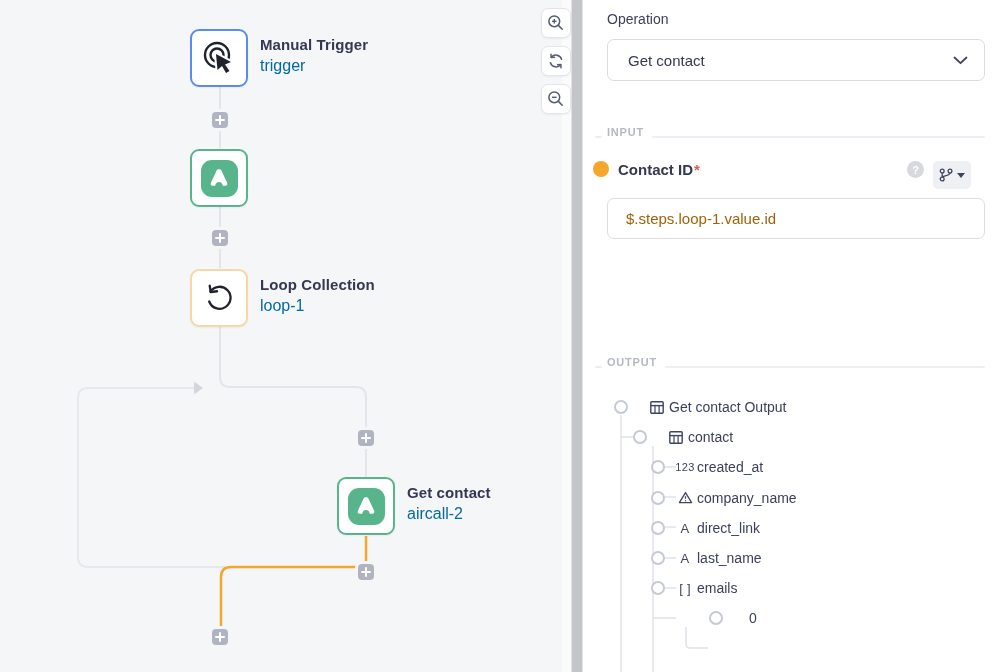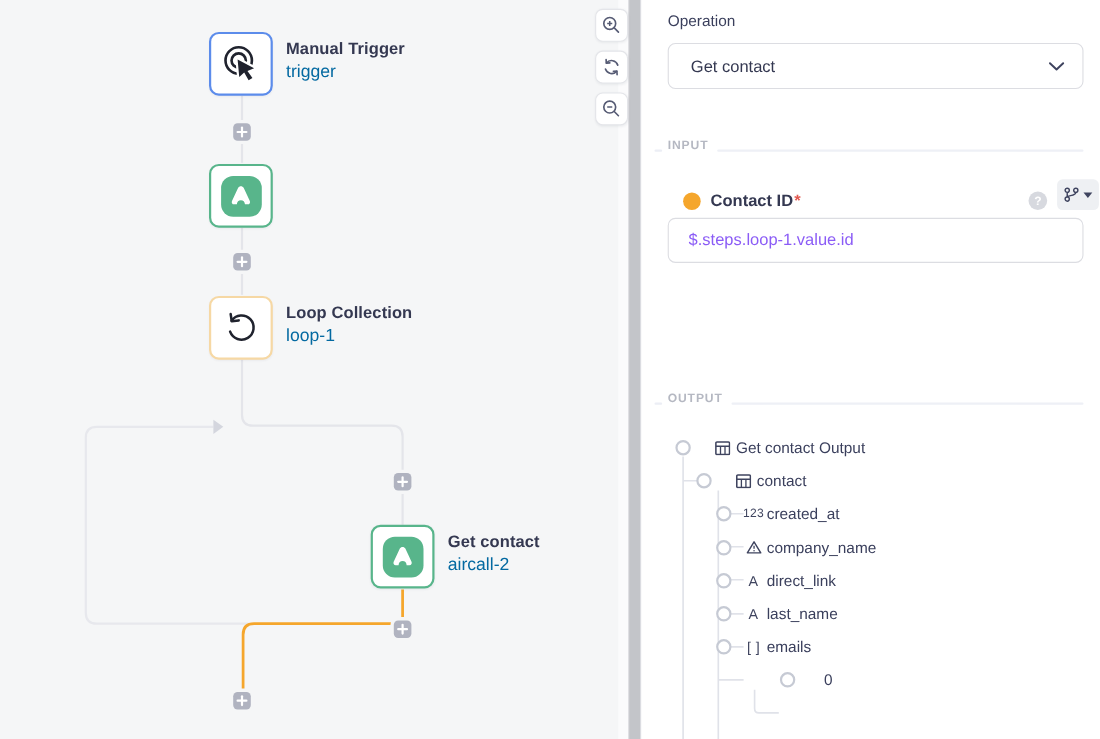--- a/index.html
+++ b/index.html
@@ -58,36 +58,36 @@
     border:1px solid #dcdde2; border-radius:7px; display:flex; align-items:center;
     padding:0 16px 0 20px; cursor:pointer; }
   .select .val { font-size:15px; color:#343851; flex:1; }
 
   .sec { position:absolute; left:12px; right:15px; height:16px; display:flex; align-items:flex-end; }
   .sec .dash { width:7px; height:2px; background:#eceef5; margin-right:5px; border-radius:1px; }
   .sec .lbl { font-size:11px; font-weight:700; letter-spacing:0.8px; color:#b5b8c2; margin-right:8px; }
   .sec .line { flex:1; height:2px; background:#eef0f6; border-radius:1px; }
   .sec-input { top:122px; } .sec-output { top:352px; }
 
-  .field-row { position:absolute; left:38px; top:161px; width:378px; height:30px;
-    display:flex; align-items:flex-end; }
+  .field-row { position:absolute; left:10px; top:161px; width:378px; height:30px;
+    display:flex; align-items:flex-start; }
   .dot { width:16px; height:16px; border-radius:50%; background:#f5a62c; margin-right:9px; }
   .flabel { font-size:15px; font-weight:700; color:#343851; }
   .req { font-size:15px; font-weight:700; color:#e25950; margin-left:1px; }
   .spacer { flex:1; }
   .help { width:17px; height:17px; border-radius:50%; background:#d7d9df; color:#ffffff;
     font-size:11px; font-weight:700; display:flex; align-items:center; justify-content:center;
     margin-right:9px; cursor:pointer; }
   .mapbtn { width:38px; height:28px; background:#eef0f3; border-radius:5px; display:flex;
     align-items:center; justify-content:center; gap:4px; cursor:pointer; }
   .caret-down { width:0; height:0; border-left:4px solid transparent; border-right:4px solid transparent;
     border-top:5px solid #3f445f; }
 
   .tinput { position:absolute; left:24px; top:198px; width:378px; height:41px; background:#fff;
-    border:1px solid #dcdde2; border-radius:7px; padding:0 18px; font-size:15px; color:#8b5cf6;
+    border:1px solid #dcdde2; border-radius:7px; padding:0 18px; font-size:15px; color:#a16207;
     font-family:"Liberation Sans", sans-serif; outline:none; }
 
   .advbtn { position:absolute; left:24px; top:295px; width:378px; height:42px; background:#f2f3f5;
     border:none; border-radius:5px; font-size:14.5px; font-weight:700; color:#3a3f5c;
     font-family:"Liberation Sans", sans-serif; cursor:pointer; }
 
   .tree { position:absolute; left:0; top:392px; width:454px; }
   .guides { position:absolute; left:0; top:0; z-index:1; }
   .trow { position:relative; z-index:2; height:30px; display:flex; align-items:center; cursor:pointer; }
   .trow.h31 { height:31px; }

